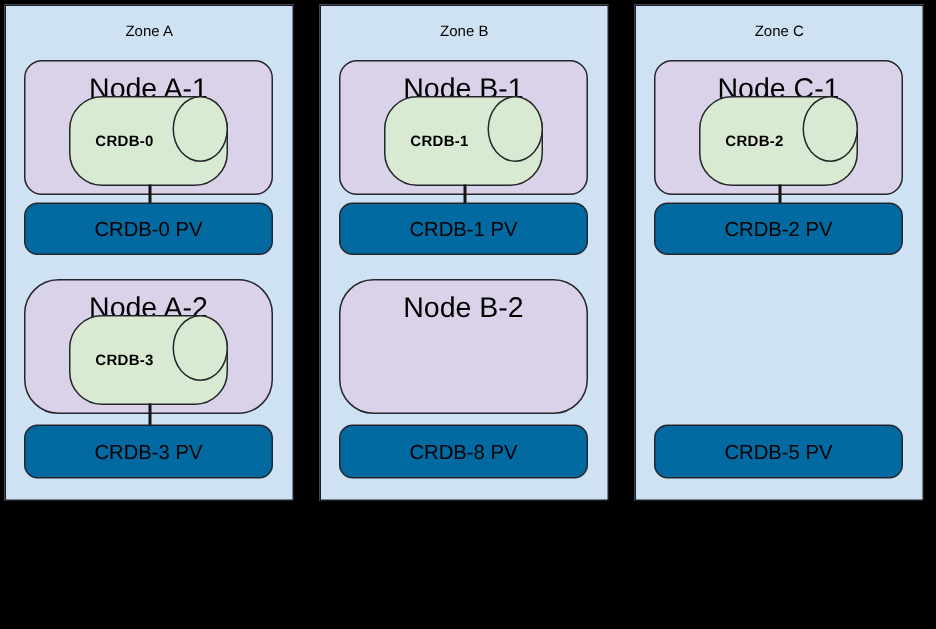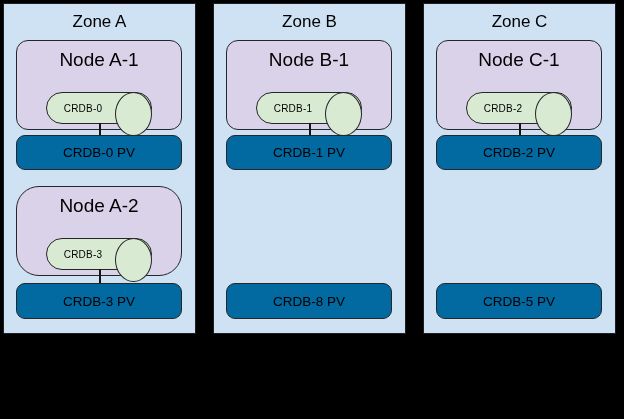--- a/index.html
+++ b/index.html
@@ -27,21 +27,21 @@
   }
   .zone-a { left: 3px; }
   .zone-b { left: 213px; }
   .zone-c { left: 423px; }
   .zone-title {
     position: absolute;
     top: 10px;
     left: 0;
     right: 0;
     text-align: center;
-    font-size: 17px;
+    font-size: 10px;
     line-height: 16px;
   }
   .node {
     position: absolute;
     left: 12px;
     width: 166px;
     height: 90px;
     background: #d9d2e9;
     border: 1.4px solid #24262a;
     border-radius: 12px;
@@ -57,21 +57,22 @@
     text-align: center;
     font-size: 19px;
     line-height: 16px;
   }
   .cyl {
     position: absolute;
     left: 50%;
     transform: translateX(-50%);
     bottom: 5px;
     width: 106px;
-    height: 32px;
+    height: 60px;
+    font-weight: bold;
   }
   .cyl-body {
     position: absolute;
     inset: 0;
     background: #d9ead3;
     border: 1.3px solid #24262a;
     border-radius: 22px;
     box-sizing: border-box;
   }
   .cyl-cap {
@@ -166,20 +167,23 @@
         <span class="cyl-body"></span>
         <span class="cyl-cap"></span>
         <span class="cyl-label">CRDB-1</span>
       </div>
     </div>
     <div class="connector conn-1"></div>
     <div class="pv pv-1">
       <span>CRDB-1 PV</span>
     </div>
 
+    <div class="node node-2">
+      <div class="node-title">Node B-2</div>
+    </div>
     <div class="pv pv-2">
       <span>CRDB-8 PV</span>
     </div>
   </div>
 
   <div class="zone zone-c">
     <div class="zone-title">Zone C</div>
 
     <div class="node node-1">
       <div class="node-title">Node C-1</div>

